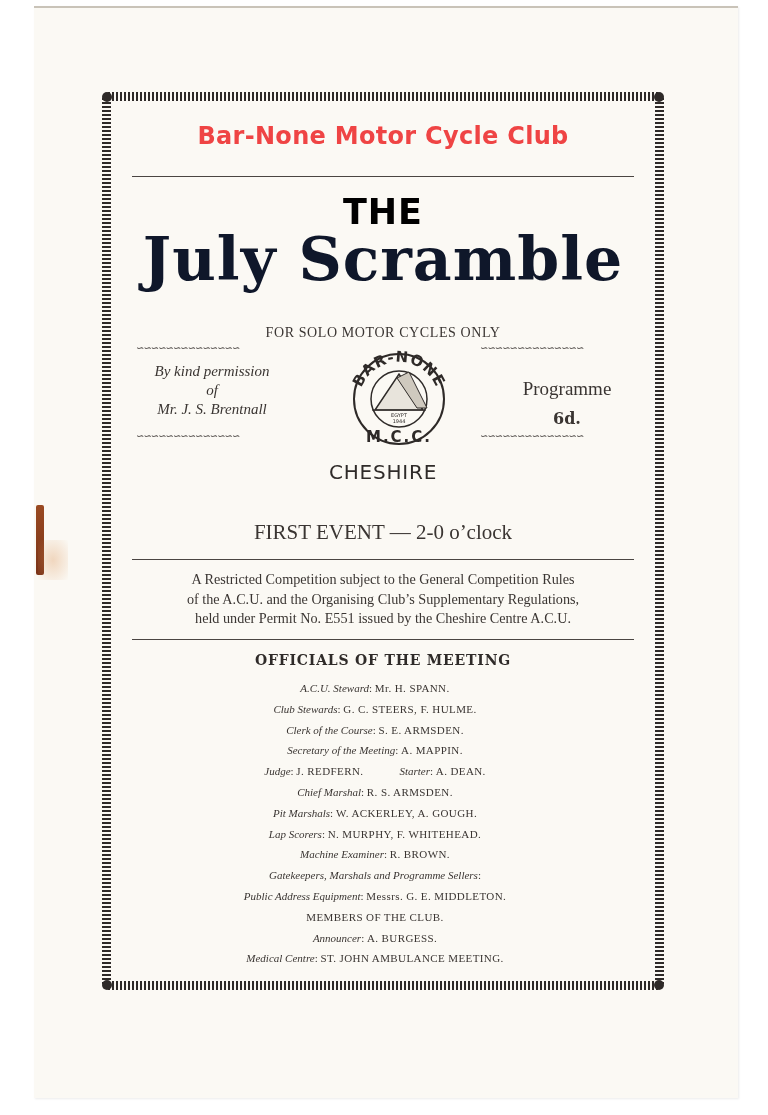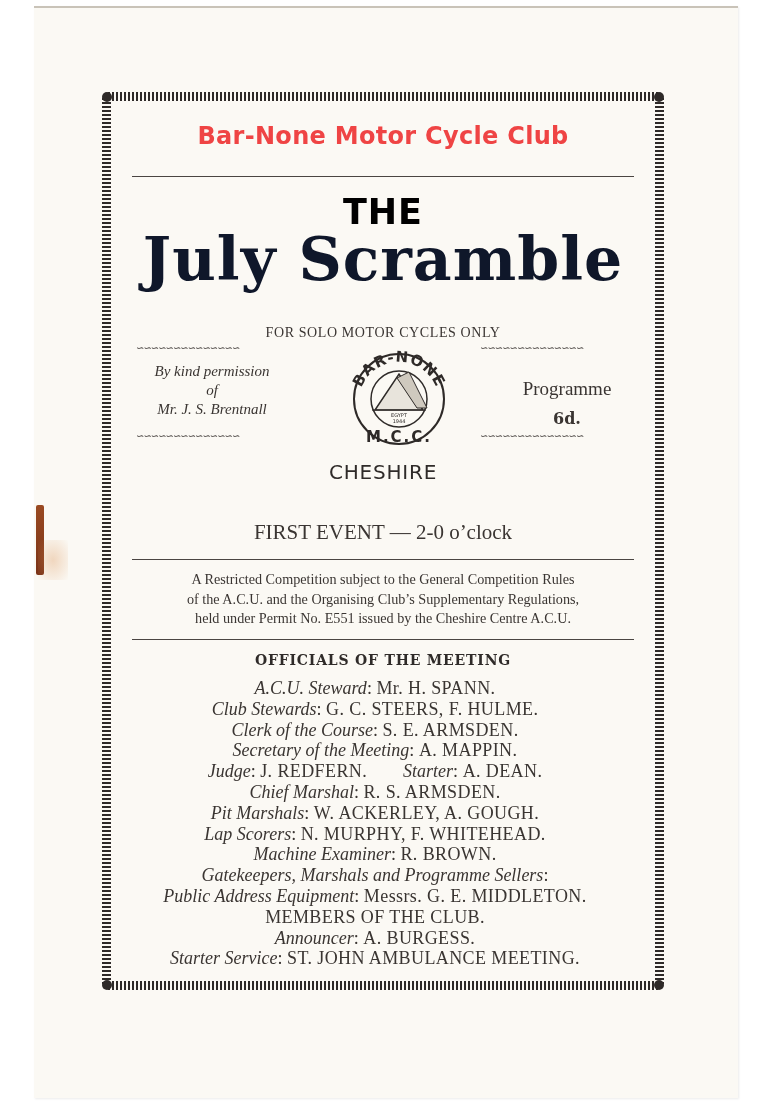--- a/index.html
+++ b/index.html
@@ -22,21 +22,21 @@
   .subtitle { position:absolute; top:219px; left:0; right:0; font-size:14px; letter-spacing:0.6px;margin-top:14px; }
   .swirl { position:absolute; font-size:10px; letter-spacing:-1px; color:#3a3532; font-family:"DejaVu Serif", serif; }
   .perm { position:absolute; left:10px; top:270px; width:160px; text-align:center; font-style:italic; font-size:15px; line-height:19px; }
   .logo { position:absolute; left:223px; top:258px; width:108px; height:98px; }
   .prog { position:absolute; left:360px; top:272px; width:170px; text-align:center; font-size:19px; line-height:30px;margin-top:10px; }
   .prog .price { font-family:"DejaVu Serif", serif; font-weight:bold; font-size:16px; }
   .venue { position:absolute; top:366px; left:0; right:0; font-family:"DejaVu Sans", sans-serif; font-size:20px; line-height:28px; letter-spacing:0.8px; color:#2f2b29; }
   .first { position:absolute; top:428px; left:0; right:0; font-size:21px; }
   .notice { position:absolute; top:478px; left:0; right:0; font-size:14.2px; line-height:19.5px; }
   .off-title { position:absolute; top:560px; left:0; right:0; font-family:"DejaVu Serif", serif; font-weight:bold; font-size:14px; letter-spacing:0.8px; color:#2f2b29; }
-  .officials { position:absolute; top:586px; left:0; right:16px; font-size:18px; line-height:20.8px; }
+  .officials { position:absolute; top:586px; left:0; right:16px; font-size:11px; line-height:20.8px; }
   .off-row { display:block; }
   .role { font-style:italic; }
   .name { letter-spacing:0.4px; }
 </style>
 </head>
 <body>
 
 <div class="page"></div>
 <div class="stain"></div>
 <div class="stain-glow"></div>
@@ -114,16 +114,16 @@
       <div class="off-row"><span class="role">Secretary of the Meeting</span><span>: </span><span class="name">A. MAPPIN.</span></div>
       <div class="off-row"><span class="role">Judge</span><span>: </span><span class="name">J. REDFERN.</span><span style="display:inline-block;width:36px;"></span><span class="role">Starter</span><span>: </span><span class="name">A. DEAN.</span></div>
       <div class="off-row"><span class="role">Chief Marshal</span><span>: </span><span class="name">R. S. ARMSDEN.</span></div>
       <div class="off-row"><span class="role">Pit Marshals</span><span>: </span><span class="name">W. ACKERLEY, A. GOUGH.</span></div>
       <div class="off-row"><span class="role">Lap Scorers</span><span>: </span><span class="name">N. MURPHY, F. WHITEHEAD.</span></div>
       <div class="off-row"><span class="role">Machine Examiner</span><span>: </span><span class="name">R. BROWN.</span></div>
       <div class="off-row"><span class="role">Gatekeepers, Marshals and Programme Sellers</span><span>: </span></div>
       <div class="off-row"><span class="role">Public Address Equipment</span><span>: </span><span class="name">Messrs. G. E. MIDDLETON.</span></div>
       <div class="off-row"><span class="name">MEMBERS OF THE CLUB.</span></div>
       <div class="off-row"><span class="role">Announcer</span><span>: </span><span class="name">A. BURGESS.</span></div>
-      <div class="off-row"><span class="role">Starter Service</span><span>: </span><span class="name">ST. JOHN AMBULANCE MEETING.</span></div>
+      <div class="off-row"><span class="role">Medical Centre</span><span>: </span><span class="name">ST. JOHN AMBULANCE MEETING.</span></div>
     </div>
   </div>
 </div>
 
 </body></html>

